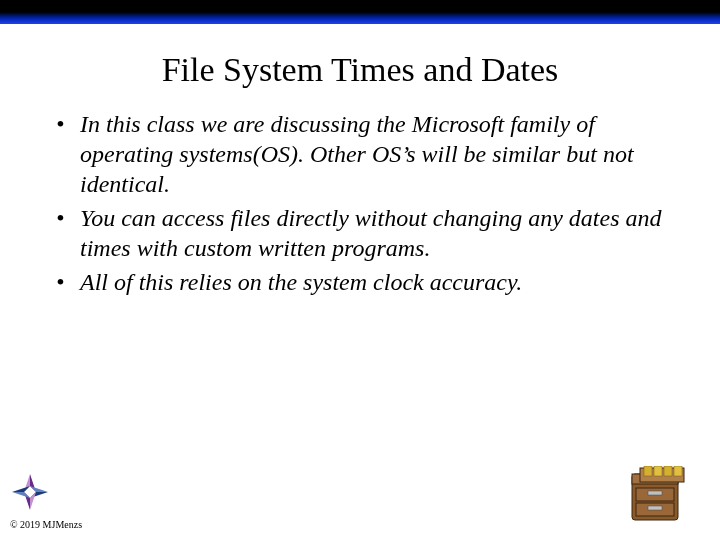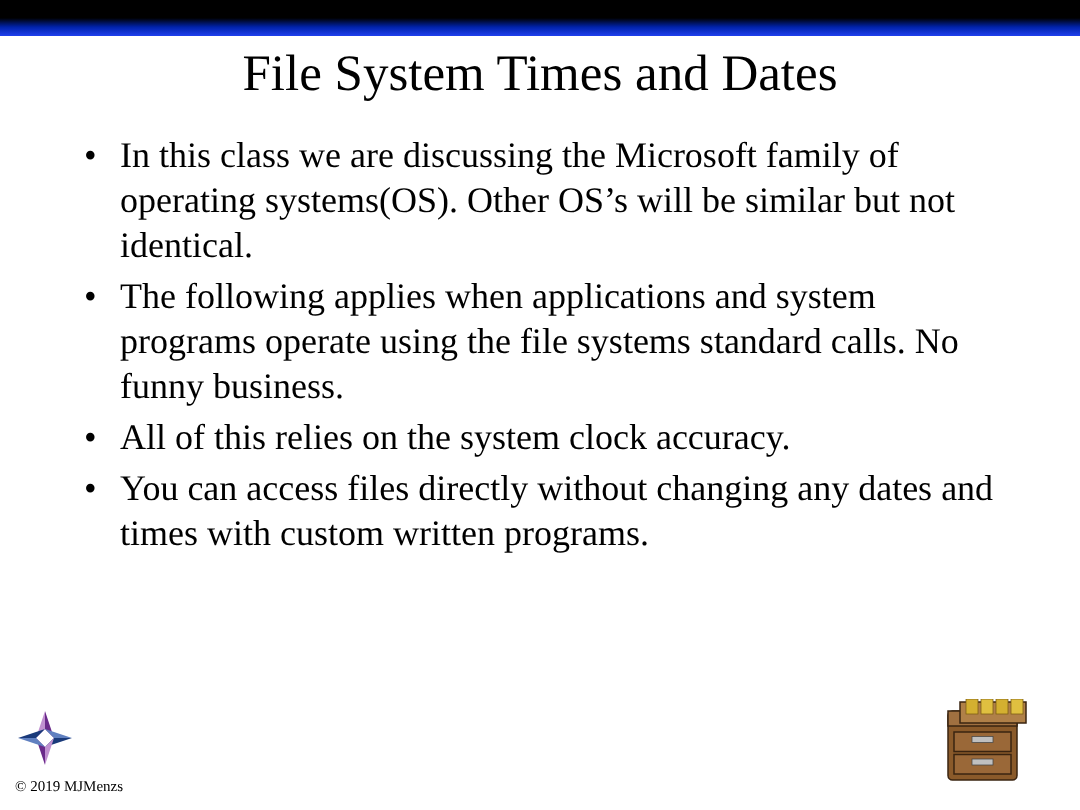--- a/index.html
+++ b/index.html
@@ -14,27 +14,28 @@
     overflow: hidden;
   }
   .top-bar {
     width: 100%;
     height: 24px;
     background: linear-gradient(to bottom, #000000 0%, #000000 50%, #0022aa 75%, #2040ee 100%);
   }
   .slide-title {
     font-size: 34px;
     text-align: center;
-    margin: 7px 40px 20px 40px;
+    margin: 27px 40px 20px 40px;
     font-weight: normal;
   }
   .bullets {
     margin: 0 50px 0 50px;
     padding: 0;
     list-style: none;
+    font-style: italic;
   }
   .bullets li {
     font-size: 24px;
     line-height: 1.25;
     margin-bottom: 4px;
     padding-left: 30px;
     position: relative;
   }
   .bullets li::before {
     content: "•";
@@ -73,23 +74,22 @@
 </style>
 </head>
 <body>
 
 <div class="top-bar"></div>
 
 <h1 class="slide-title">File System Times and Dates</h1>
 
 <ul class="bullets">
   <li>In this class we are discussing the Microsoft family of operating systems(OS). Other OS’s will be similar but not identical.</li>
-  <li>The following applies when applications and system programs operate using the file systems standard calls. No funny business.</li>
+  <li>You can access files directly without changing any dates and times with custom written programs.</li>
   <li>All of this relies on the system clock accuracy.</li>
-  <li>You can access files directly without changing any dates and times with custom written programs.</li>
 </ul>
 
 <div class="footer">
   <div class="logo">
     <svg viewBox="0 0 40 40" width="40" height="40">
       <polygon points="20,2 26,20 20,14" fill="#6a2a8a"></polygon>
       <polygon points="20,2 14,20 20,14" fill="#c090d0"></polygon>
       <polygon points="38,20 20,26 26,20" fill="#1a3a7a"></polygon>
       <polygon points="38,20 20,14 26,20" fill="#6080c0"></polygon>
       <polygon points="20,38 14,20 20,26" fill="#6a2a8a"></polygon>

